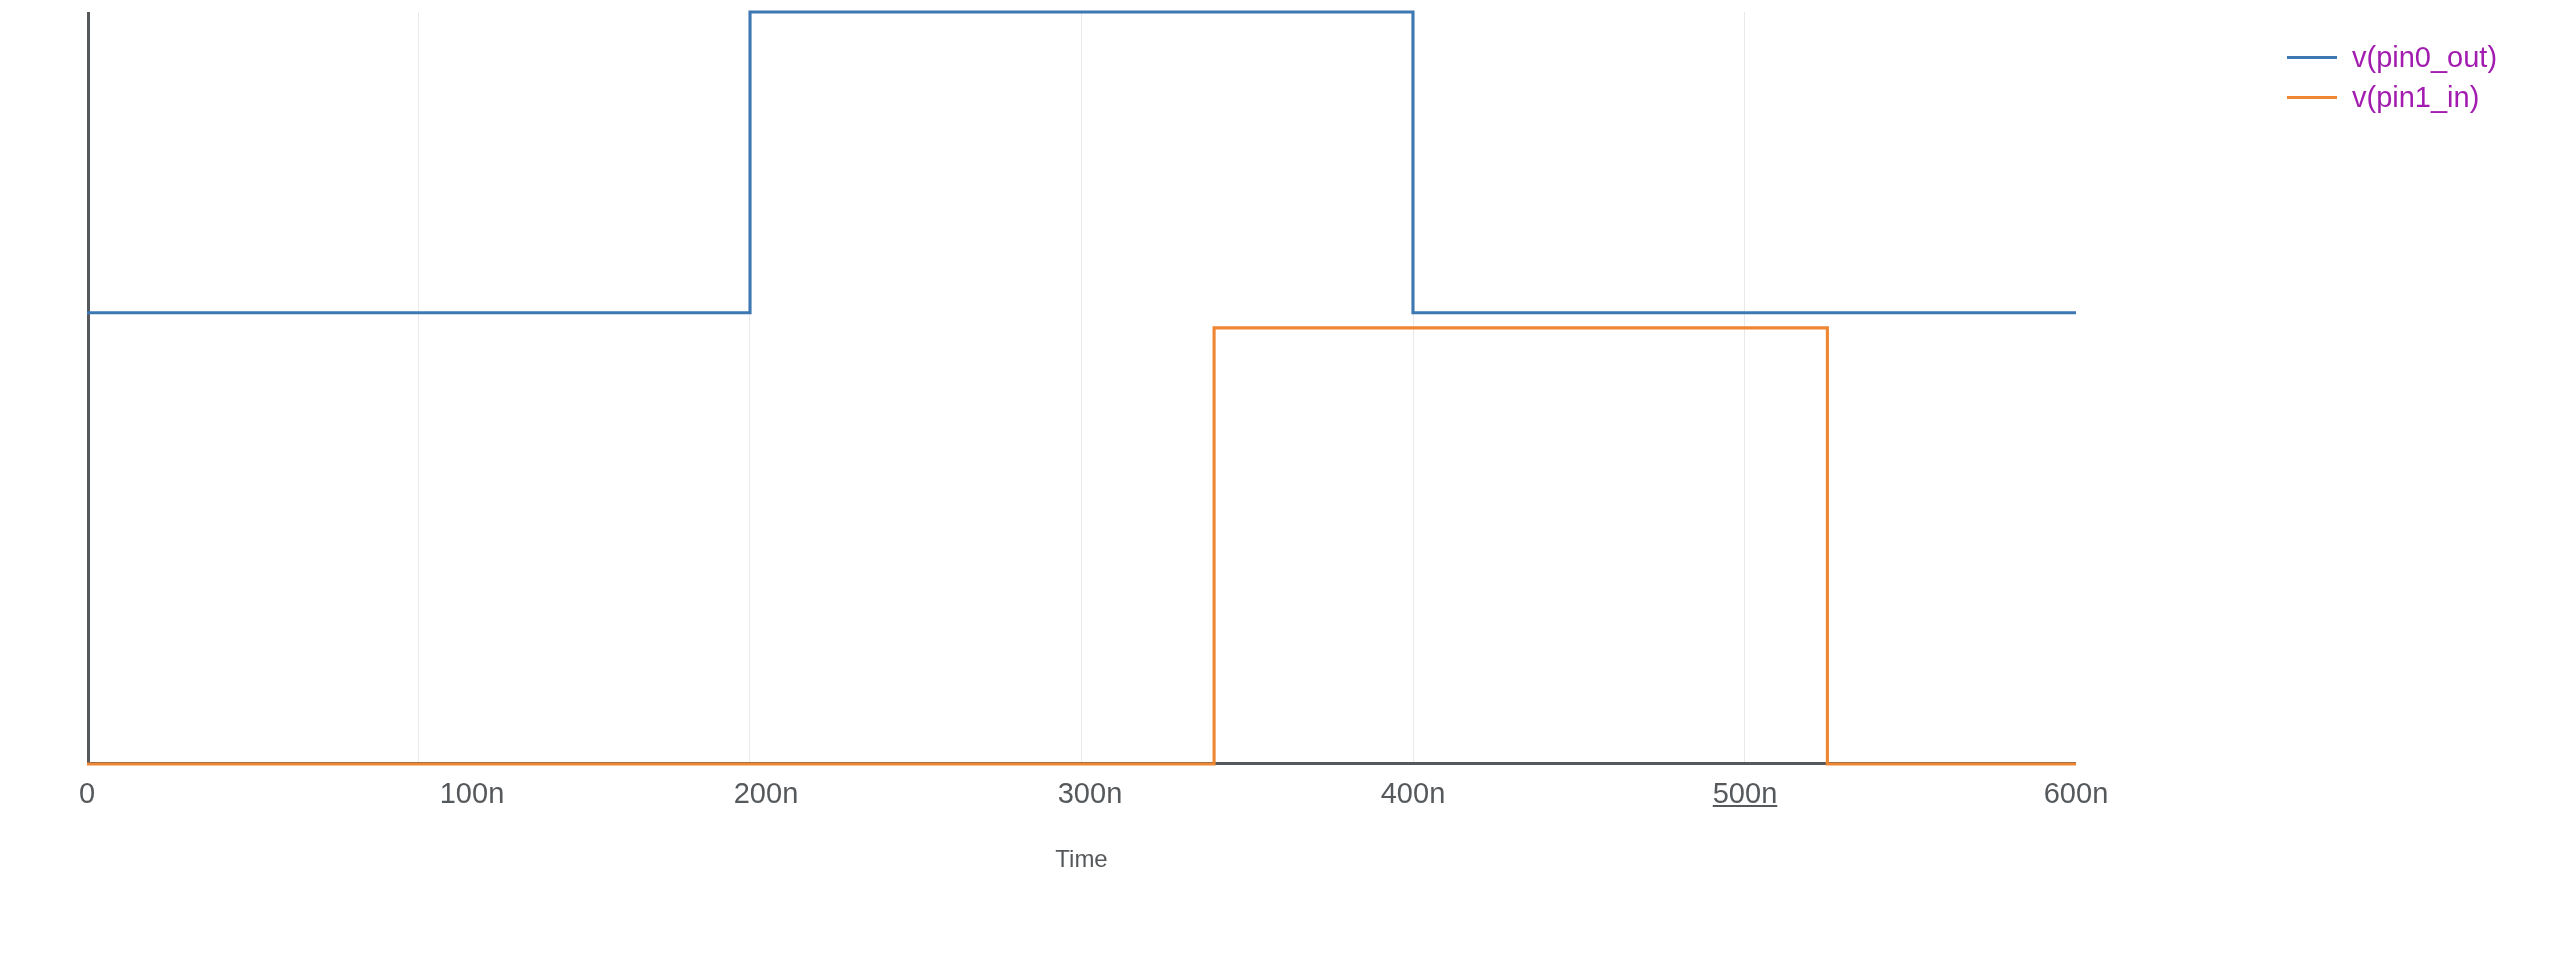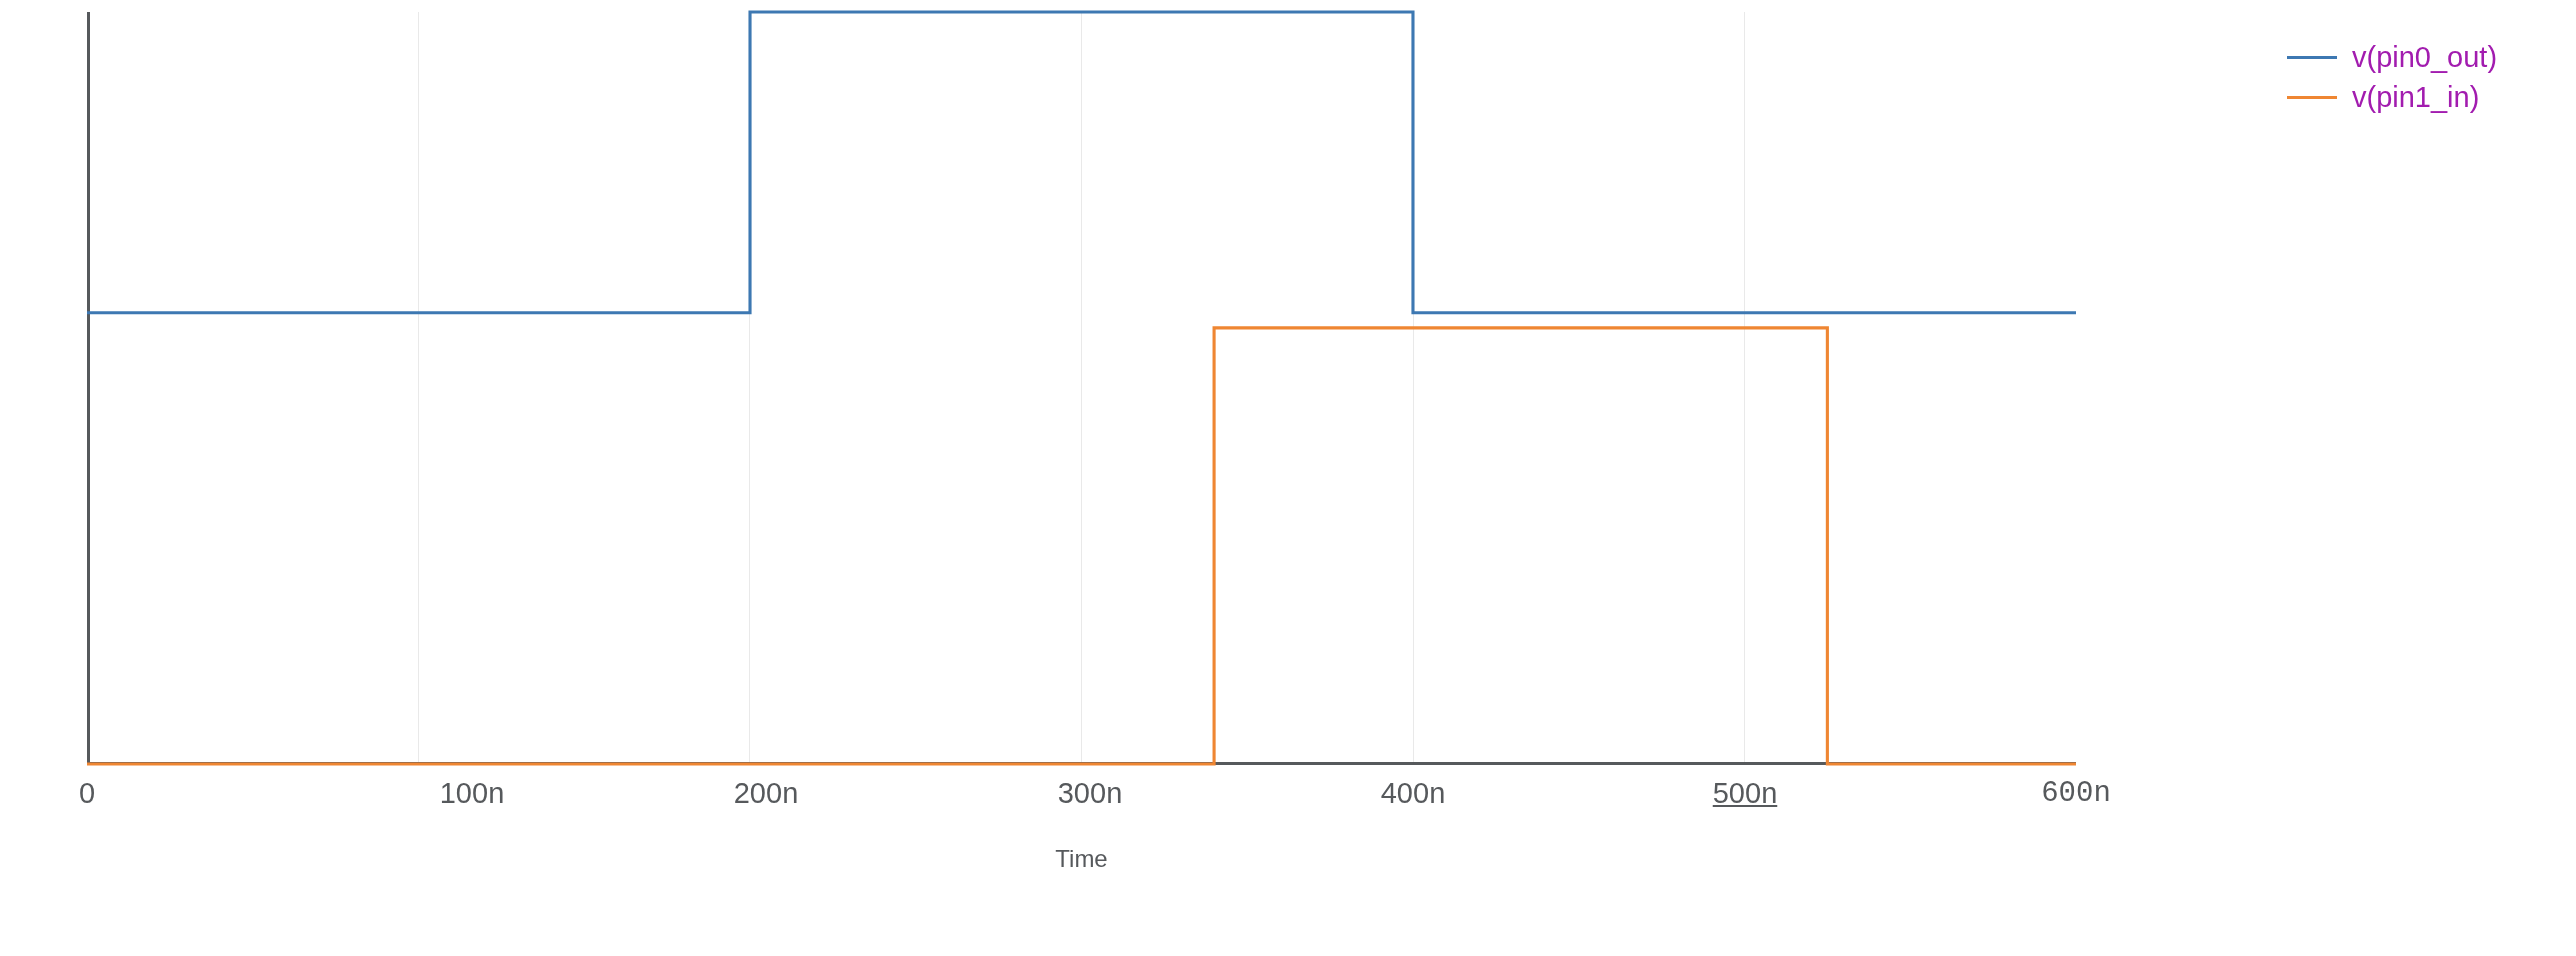--- a/index.html
+++ b/index.html
@@ -120,21 +120,21 @@
         </g>
     </svg>
 
     <div id="xtick-container">
         <div class="x-tick-label" style="left: 0px;">0</div>
         <div class="x-tick-label" style="left: 348px; margin-left: 37px;">100n</div>
         <div class="x-tick-label" style="left: 679px;">200n</div>
         <div class="x-tick-label" style="left: 995px; margin-left: 8px;">300n</div>
         <div class="x-tick-label" style="left: 1326px;">400n</div>
         <div class="x-tick-label" style="left: 1658px; text-decoration: underline;">500n</div>
-        <div class="x-tick-label" style="left: 1989px; font-family: Liberation Mono, monospace;">600n</div>
+        <div class="x-tick-label" style="left: 1989px;">600n</div>
       </div>
 
     <div class="x-axis-title">Time</div>
   </div>
 
   <div class="legend" id="legend-container">
       <div class="legend-item">
         <div class="legend-swatch" style="background: rgb(61, 120, 178);"></div>
         <span>v(pin0_out)</span>
       </div>

